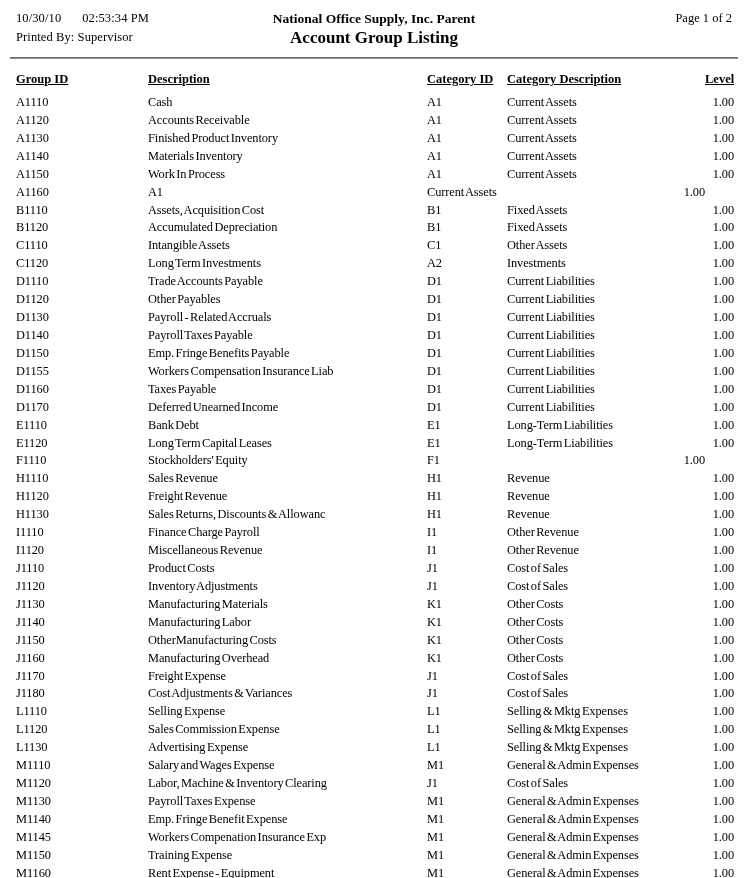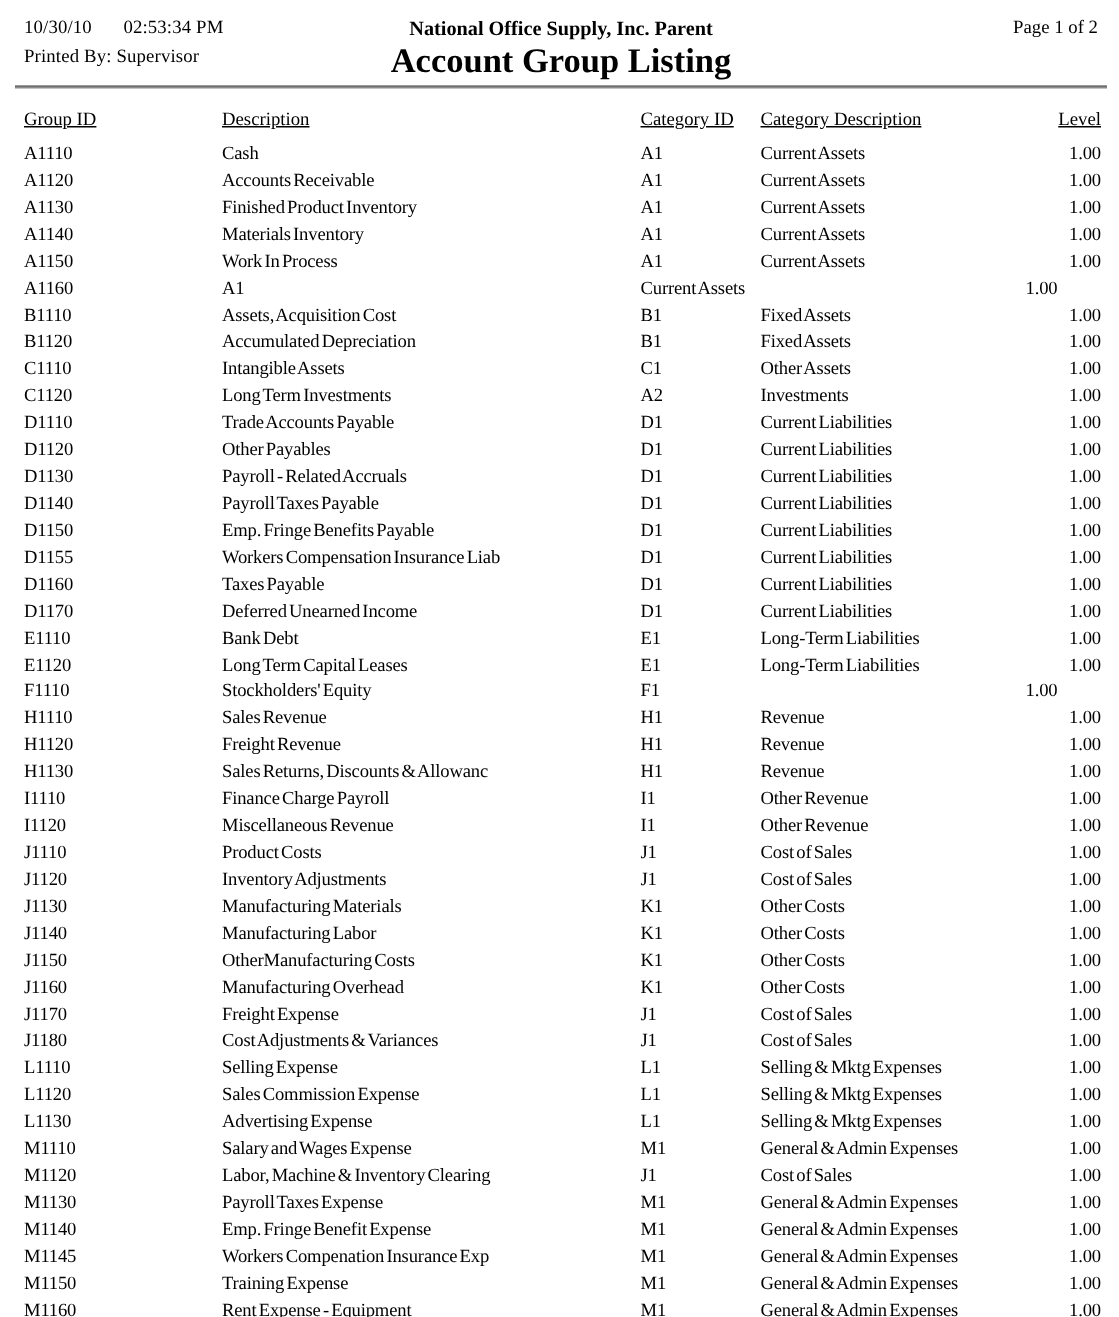--- a/index.html
+++ b/index.html
@@ -18,21 +18,21 @@
     grid-template-columns: 195px 1fr 195px;
     padding: 11px 14px 0 16px;
     height: 56px;
   }
   .hdr-left { text-align: left; }
   .meta-line { font-size: 12.5px; letter-spacing: 0.1px; white-space: nowrap; }
   .meta-time { margin-left: 21px; }
   .printed-by { margin-top: 4px; }
   .hdr-center { text-align: center; }
   .company { font-size: 13.5px; font-weight: bold; white-space: nowrap; }
-  .rpt-title { font-size: 23px; font-weight: bold; margin-top: 1px; white-space: nowrap; }
+  .rpt-title { font-size: 17px; font-weight: bold; margin-top: 1px; white-space: nowrap; }
   .hdr-right { text-align: right; font-size: 12.5px; }
 
   .rule {
     height: 2px;
     margin: 1px 8px 0 10px;
     background: #8c8c8c;
     border-top: 1px solid #6f6f6f;
   }
 
   
@@ -42,21 +42,21 @@
     padding-left: 16px;
     padding-right: 12px;
     align-items: baseline;
   }
   .thead {
     margin-top: 13px;
     height: 21px;
   }
   .th {
     font-size: 12.5px;
-    font-weight: normal;
+    font-weight: bold;
     text-decoration: underline;
     white-space: nowrap;
   }
   .tbody { margin-top: 1px; }
   .tr { height: 17.93px; overflow: visible; }
   .td {
     font-size: 12.4px;
     line-height: 17.93px;
     white-space: nowrap;
     word-spacing: -1.5px;

